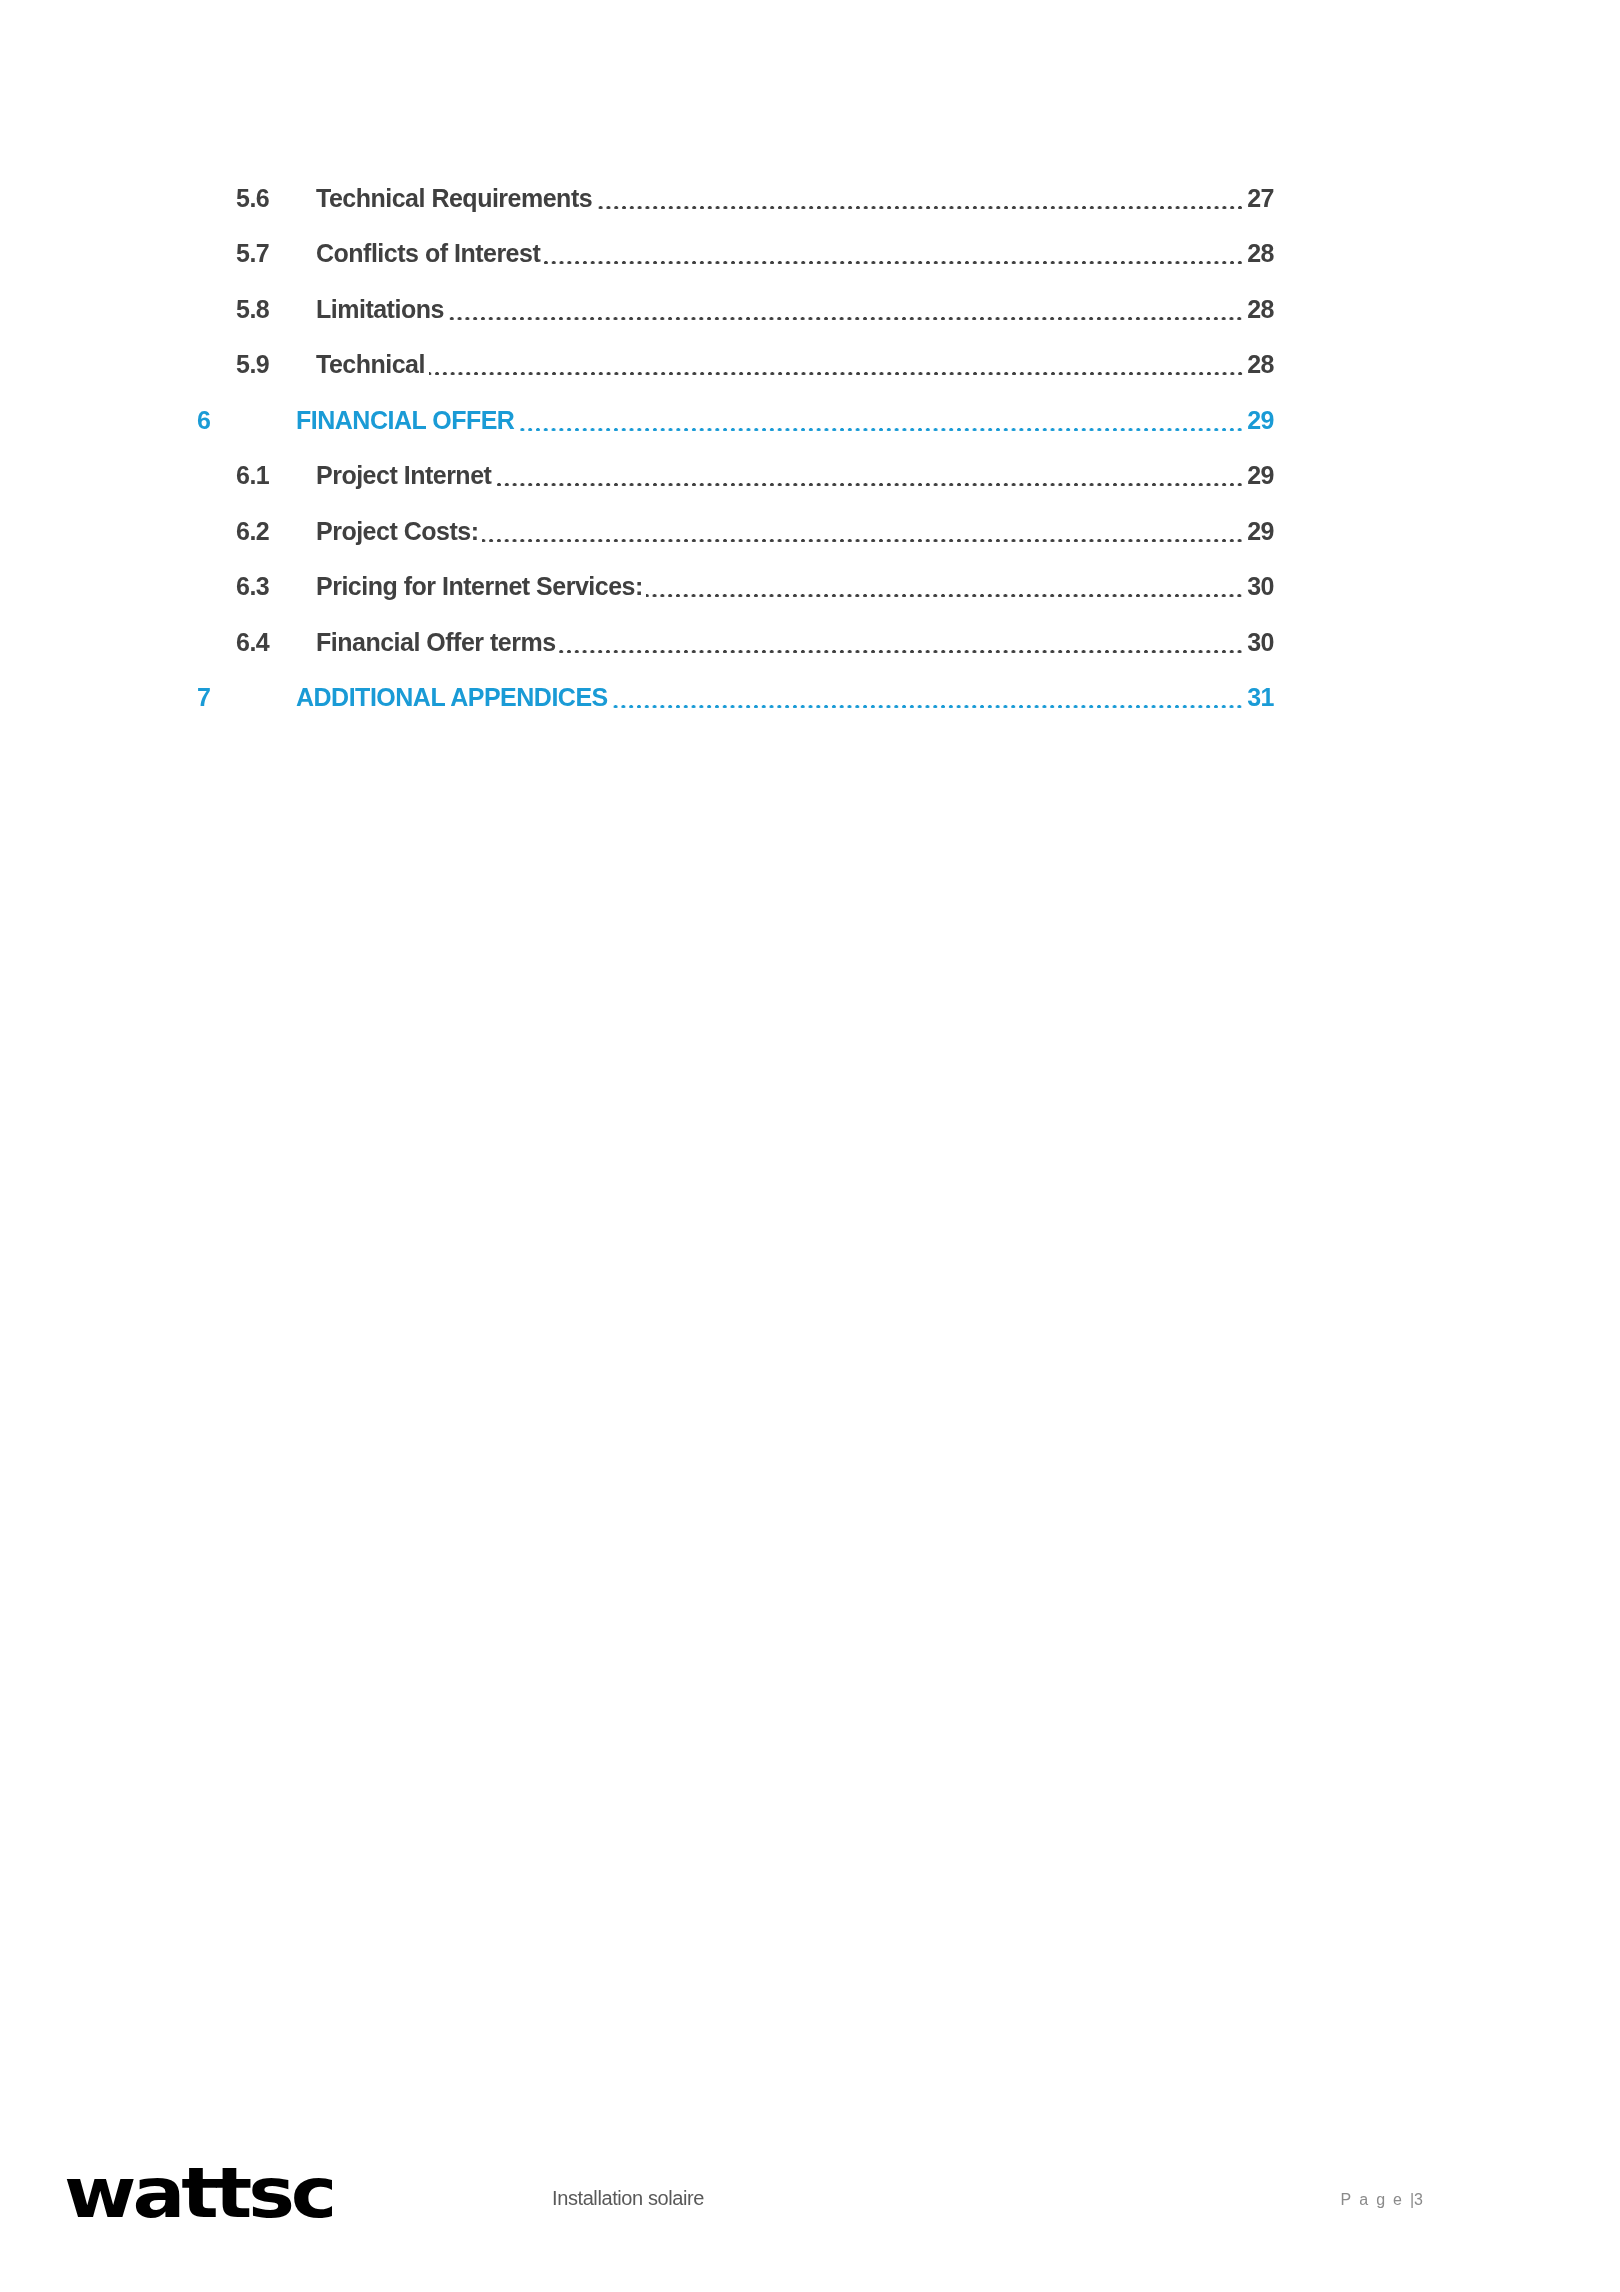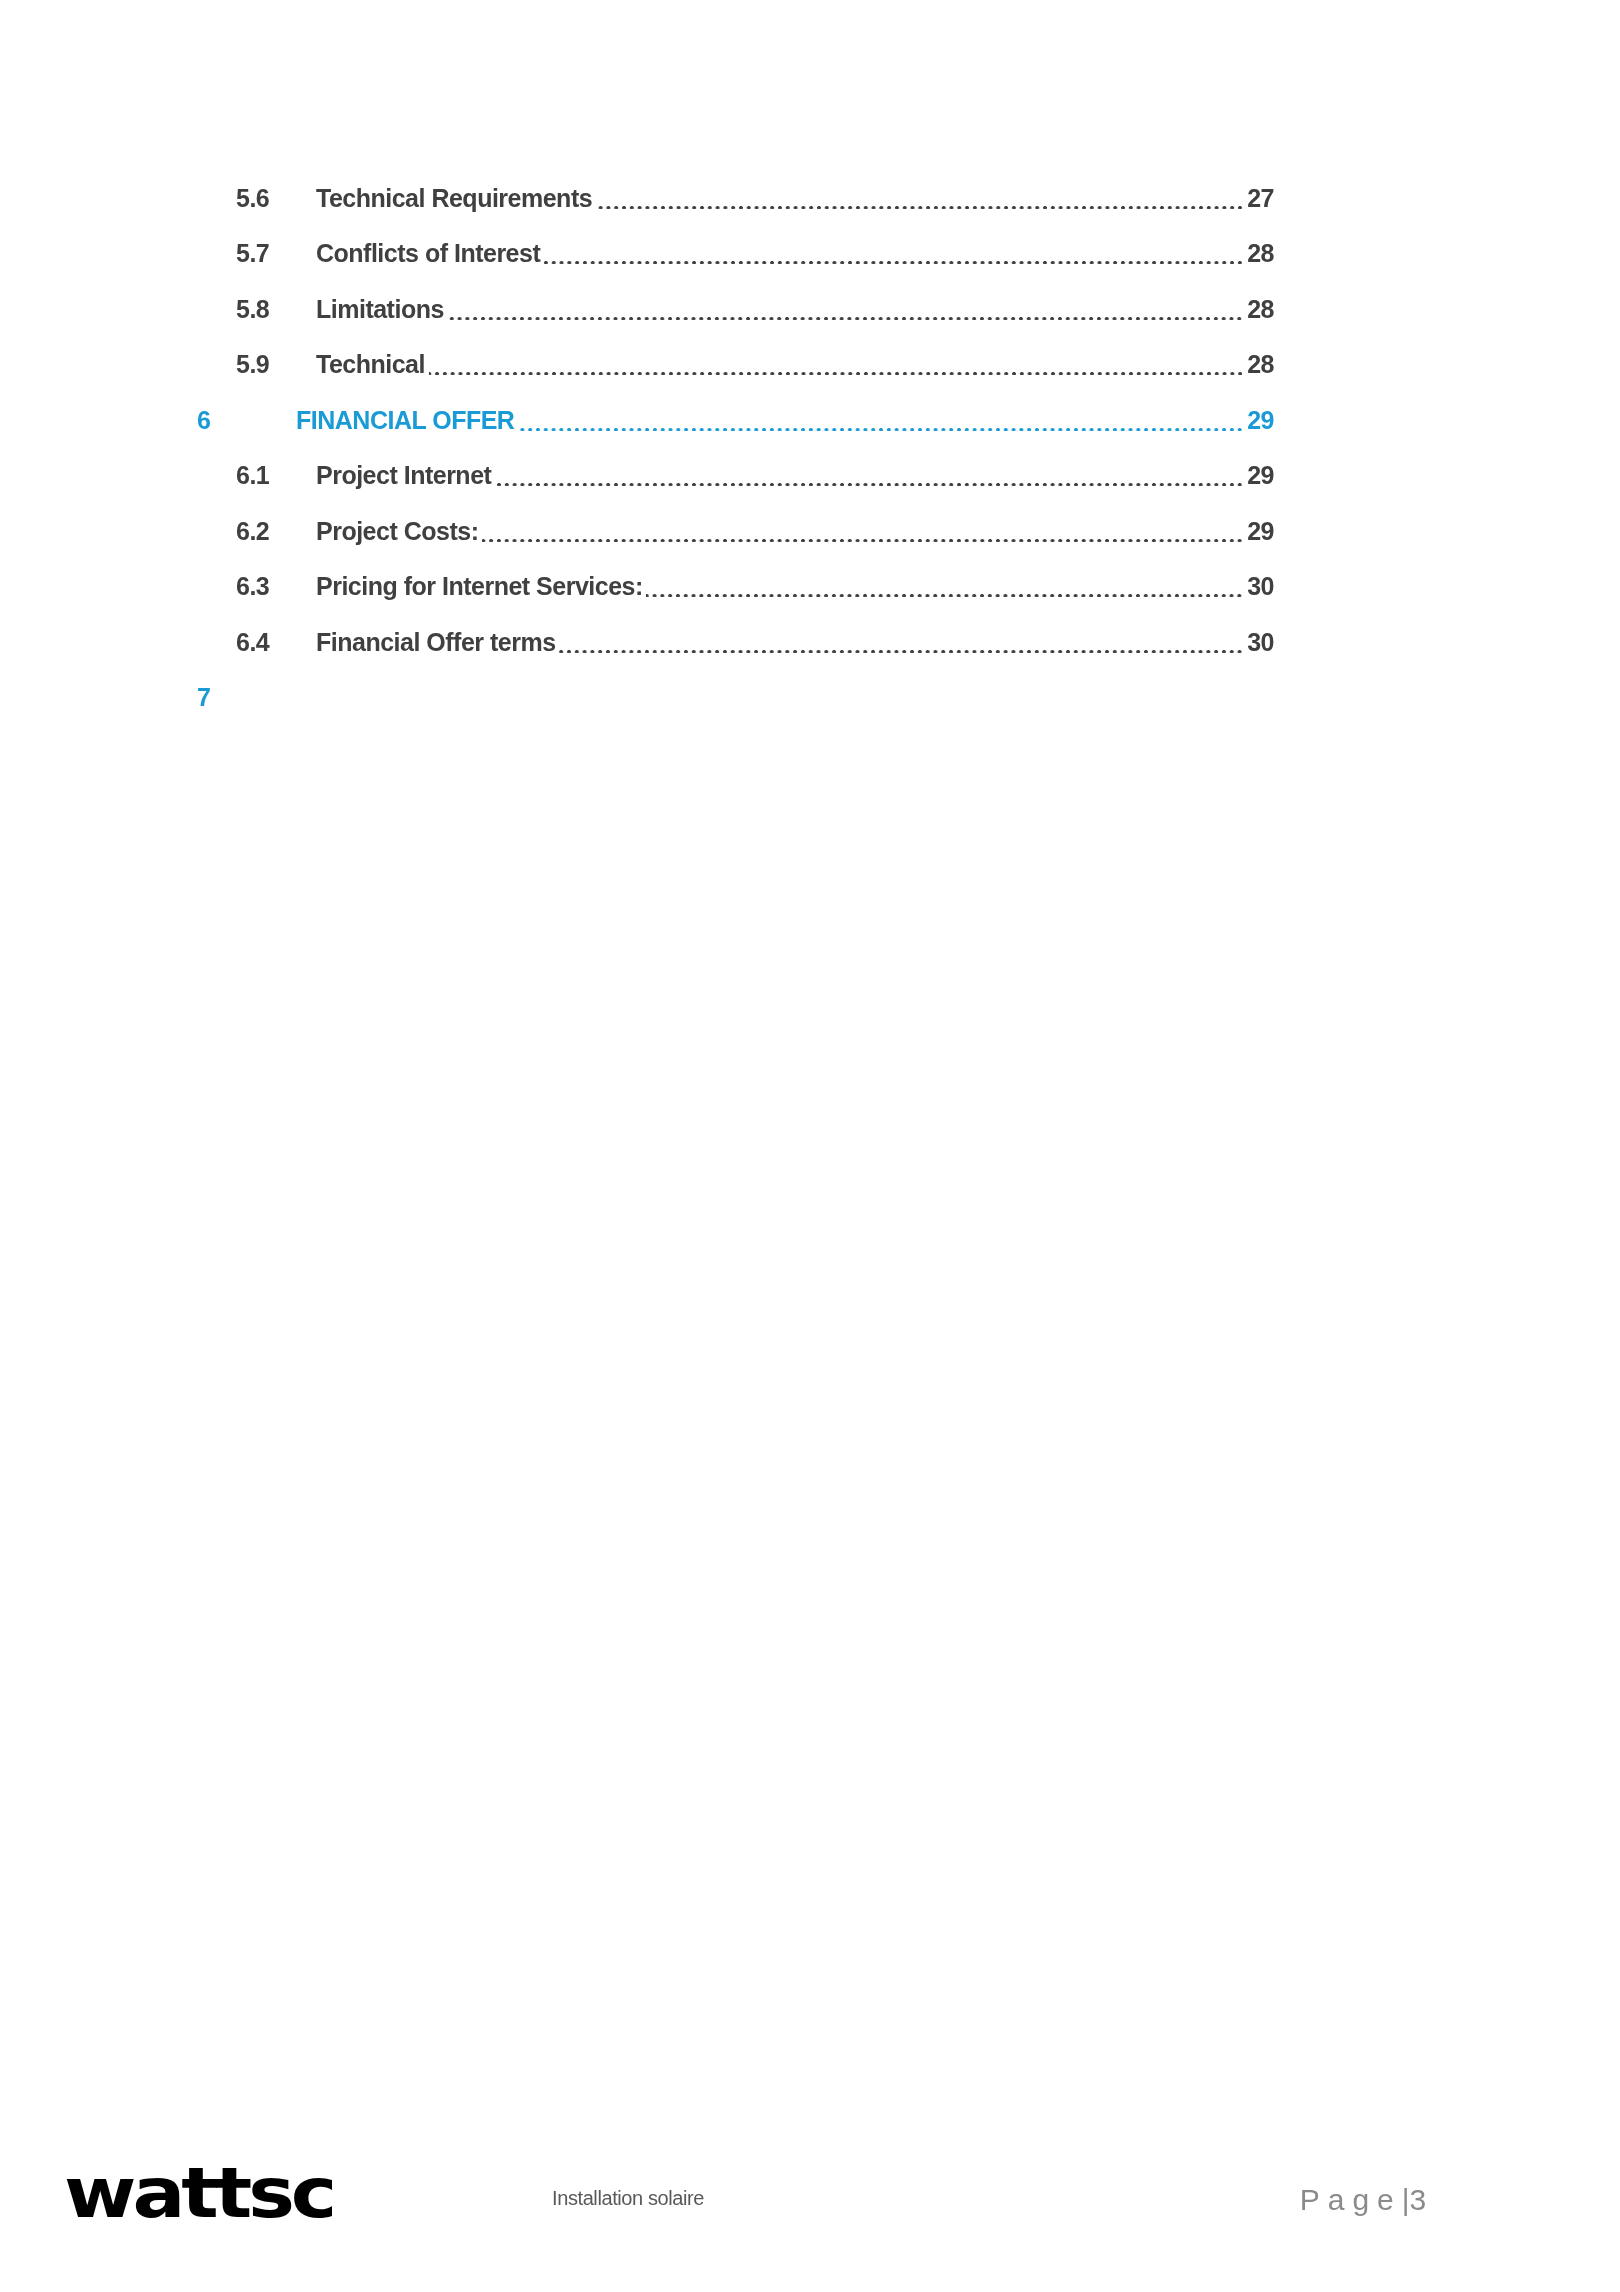--- a/index.html
+++ b/index.html
@@ -39,22 +39,22 @@
     letter-spacing: -3.6px; color: #000000; line-height: 81px;
     transform: scaleX(1.12); transform-origin: left center;
   }
   .footer-title {
     position: absolute; left: 552px; top: 2183px;
     font-family: "Liberation Sans", sans-serif; font-size: 20px; color: #595959;
     line-height: 30px; letter-spacing: -0.4px; white-space: nowrap;
   }
   .page-label {
     position: absolute; left: 1303px; top: 2185px; width: 120px;
-    font-family: "Liberation Sans", sans-serif; font-size: 30px; color: #8a8a8a;
-    line-height: 29px; white-space: nowrap; display: flex; justify-content: center;
+    font-family: "Liberation Sans", sans-serif; font-size: 16px; color: #8a8a8a;
+    line-height: 29px; white-space: nowrap; display: flex; justify-content: flex-end;
   }
   .page-label .word { letter-spacing: 8px; }
 </style>
 </head>
 <body>
 
 <div class="page">
 
   <div class="toc">
     <div class="toc-row level-2" style="top:175px">
@@ -124,20 +124,25 @@
     <div class="toc-row level-2" style="top:619px">
       <span class="num">6.4</span>
       <div class="title-wrap">
         <span class="title">Financial Offer terms</span>
         <span class="leader"></span>
         <span class="page-num">30</span>
       </div>
     </div>
     <div class="toc-row level-1" style="top:674px">
       <span class="num">7</span>
+      <div class="title-wrap">
+        <span class="title">ADDITIONAL APPENDICES</span>
+        <span class="leader"></span>
+        <span class="page-num">31</span>
+      </div>
     </div>
   </div>
 
   <div class="footer"></div>
   <div class="logo">wattsc</div>
   <div class="footer-title">Installation solaire</div>
   <div class="page-label">
     <span class="word">Page</span>
     <span>|</span>
     <span>3</span>

